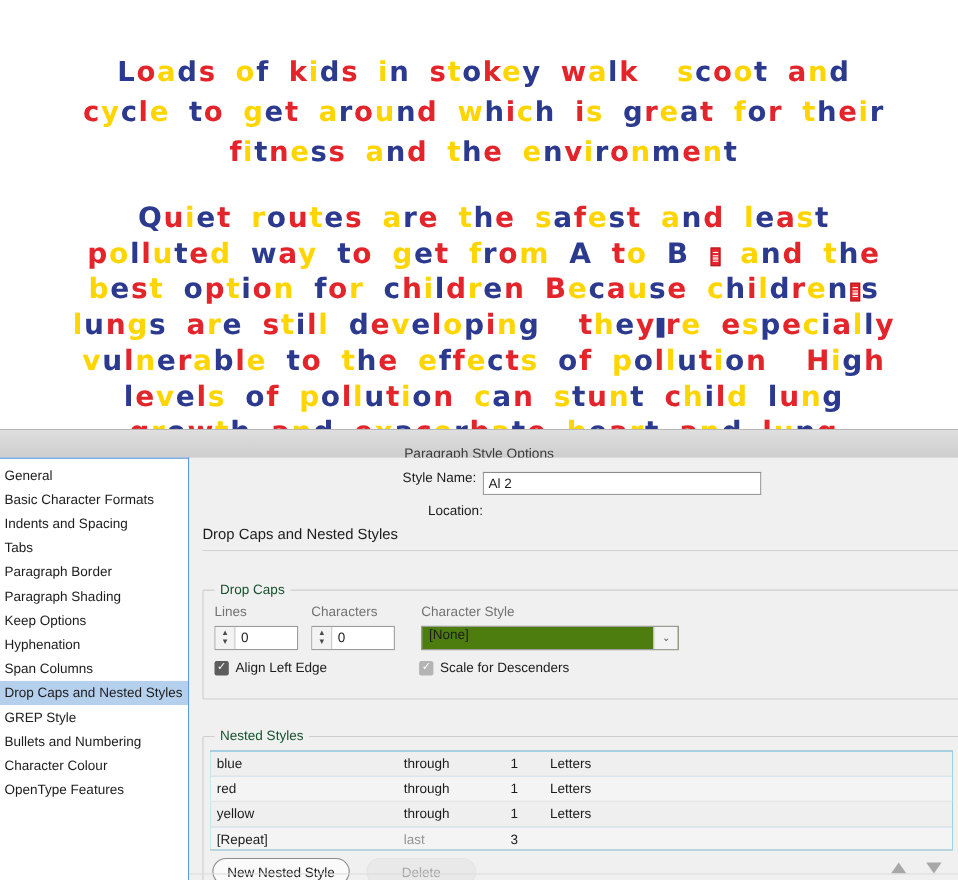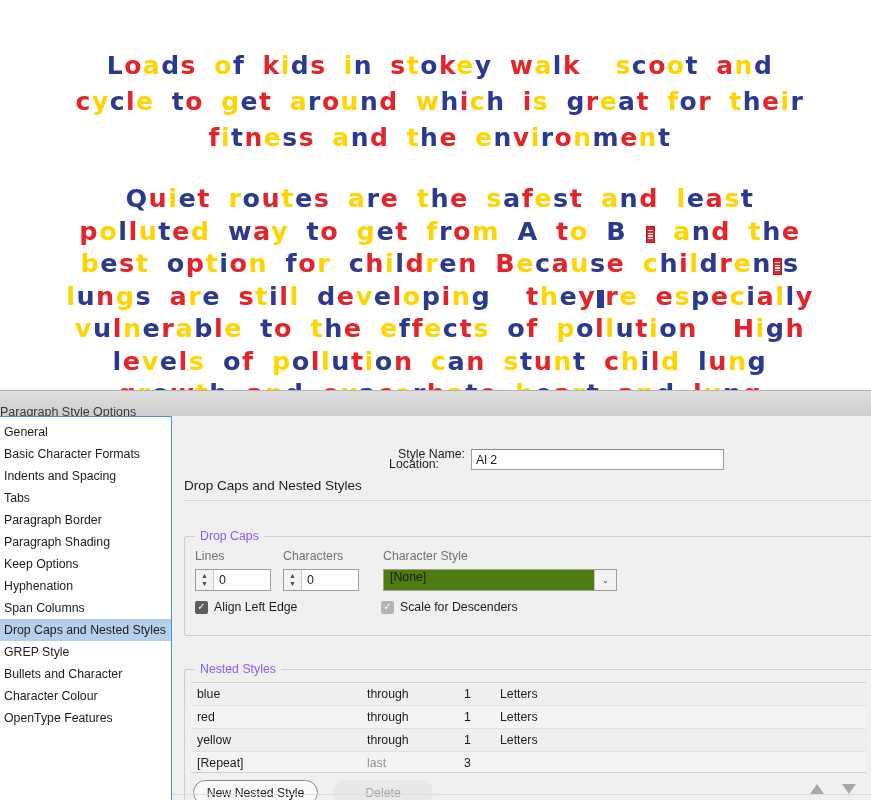--- a/index.html
+++ b/index.html
@@ -89,21 +89,21 @@
     background: #f0f0f0;
     border-top: 1px solid #b6b6b6;
     box-sizing: border-box;
   }
   #titlebar {
     height: 43px;
     background: linear-gradient(to bottom, #dedede 0%, #cfcfcf 55%, #c8c8c8 100%);
     border-bottom: 1px solid #a9a9a9;
     display: flex;
     align-items: center;
-    justify-content: flex-start;
+    justify-content: center;
     font-size: 12.5px;
     color: #3a3a3a;
     box-sizing: border-box;
   }
   #dialog-body {
     position: absolute;
     left: 0; top: 25px;
     right: 0; bottom: 0;
     display: flex;
   }
@@ -141,24 +141,23 @@
   }
 
   .field-row {
     display: flex;
     align-items: center;
     font-size: 12.3px;
     color: #1c1c1c;
   }
   #style-name-row {
     position: absolute;
-    left: 0; top: 22px;
+    left: 0; top: 2px;
     width: 520px;
     justify-content: flex-end;
-    padding-left: 32px;
   }
   #style-name-label { margin-right: 6px; }
   #style-name-input {
     width: 253px;
     height: 21px;
     box-sizing: border-box;
     border: 1px solid #9d9d9d;
     border-top-color: #8a8a8a;
     background: #ffffff;
     font-family: "Liberation Sans", sans-serif;
@@ -196,21 +195,21 @@
     border-radius: 2px;
     box-sizing: border-box;
   }
   .group-title {
     position: absolute;
     top: -8px;
     left: 10px;
     background: #f0f0f0;
     padding: 0 5px;
     font-size: 12.3px;
-    color: #8b5cf6;
+    color: #14532d;
   }
   #grp-dropcaps {
     left: 12px; top: 120px;
     right: -2px;
     height: 100px;
   }
   #grp-nested {
     left: 12px; top: 253px;
     right: -2px;
     height: 145px;
@@ -485,21 +484,21 @@
       <div class="side-item"><span>Basic Character Formats</span></div>
       <div class="side-item"><span>Indents and Spacing</span></div>
       <div class="side-item"><span>Tabs</span></div>
       <div class="side-item"><span>Paragraph Border</span></div>
       <div class="side-item"><span>Paragraph Shading</span></div>
       <div class="side-item"><span>Keep Options</span></div>
       <div class="side-item"><span>Hyphenation</span></div>
       <div class="side-item"><span>Span Columns</span></div>
       <div class="side-item selected"><span>Drop Caps and Nested Styles</span></div>
       <div class="side-item"><span>GREP Style</span></div>
-      <div class="side-item"><span>Bullets and Character</span></div>
+      <div class="side-item"><span>Bullets and Numbering</span></div>
       <div class="side-item"><span>Character Colour</span></div>
       <div class="side-item"><span>OpenType Features</span></div>
     </div>
 
     <div id="pane">
 
       <div class="field-row" id="style-name-row">
         <span id="style-name-label">Style Name:</span>
         <input id="style-name-input" type="text" value="Al 2" style="">
       </div>

